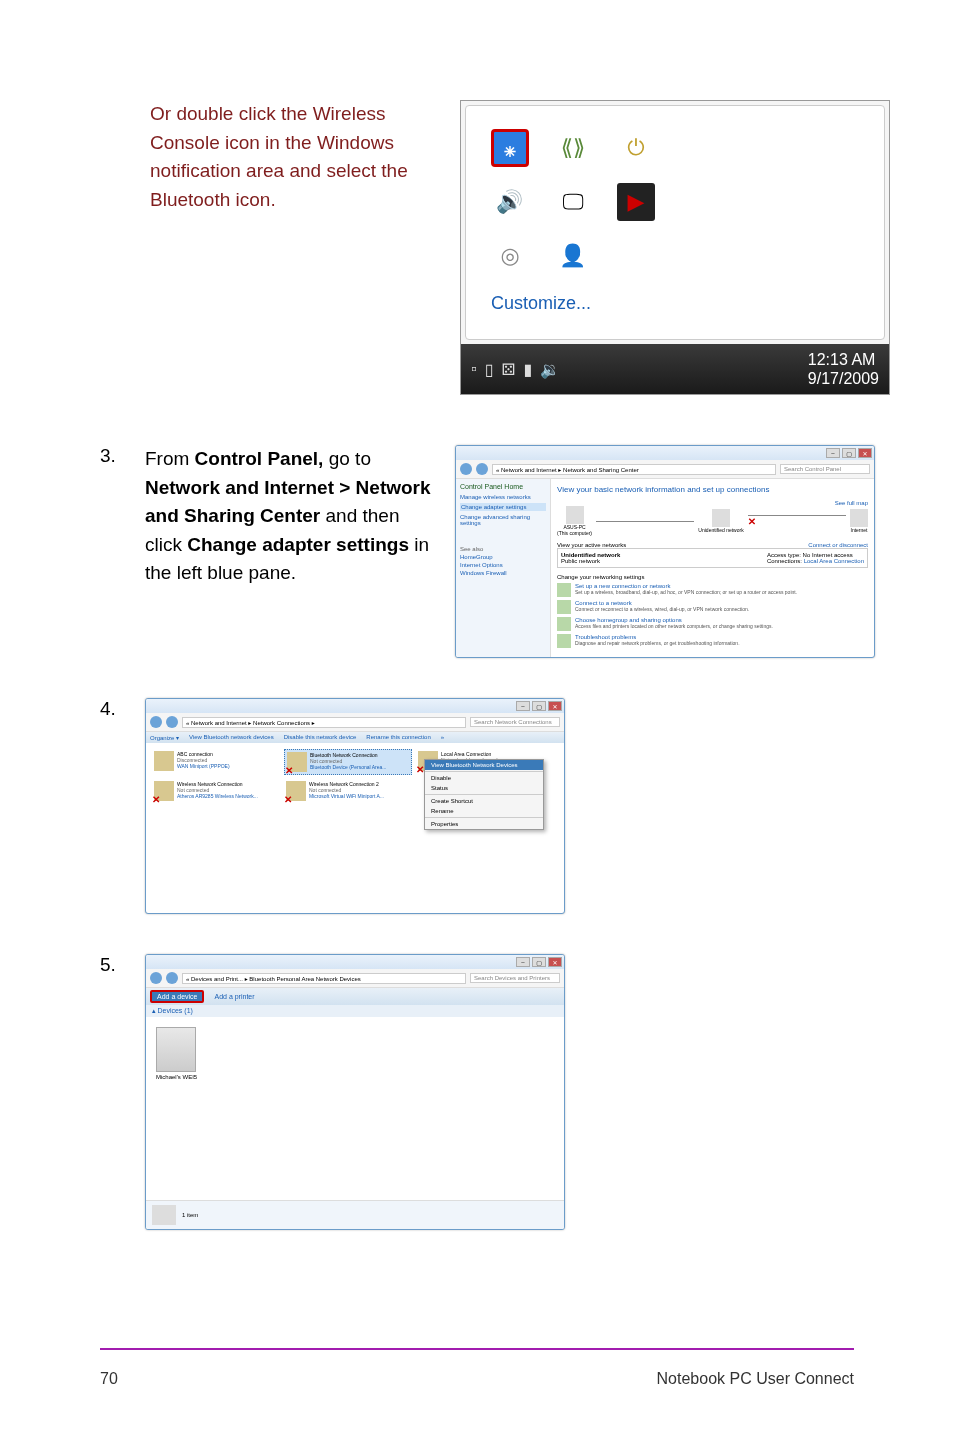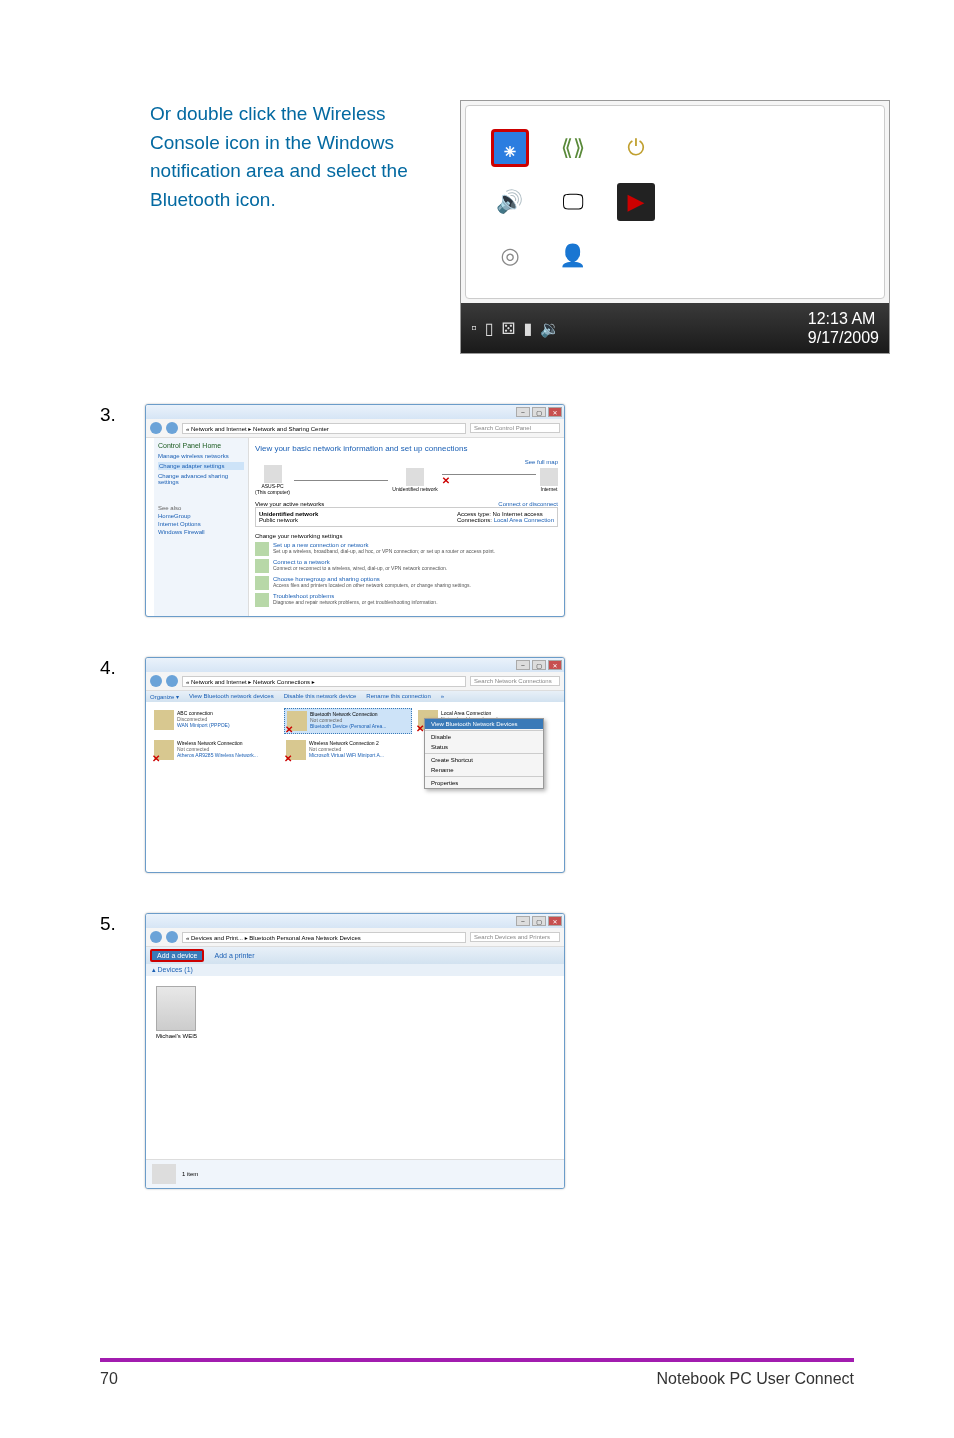--- a/index.html
+++ b/index.html
@@ -4,21 +4,21 @@
 <style>
   * { margin: 0; padding: 0; box-sizing: border-box; }
   body { font-family: "Segoe UI", Arial, sans-serif; background: #fff; width: 954px; height: 1438px; position: relative; }
   
   .page { padding: 100px 100px 50px 100px; height: 100%; position: relative; }
   
   .section { margin-bottom: 50px; display: flex; gap: 20px; align-items: flex-start; }
   .section-text { flex: 0 0 340px; }
   .section-image { flex: 1; }
   
-  .indent-text { padding-left: 50px; font-size: 19px; line-height: 1.5; color: #0369a1; }
+  .indent-text { padding-left: 50px; font-size: 19px; line-height: 1.5; color: #7f1d1d; }
   
   .step-row { display: flex; align-items: flex-start; gap: 20px; margin-bottom: 40px; }
   .step-num { font-size: 19px; width: 25px; flex-shrink: 0; }
   .step-text { font-size: 19px; line-height: 1.5; flex: 0 0 290px; }
   .step-image { flex: 1; }
   
   
   .systray-window { border: 1px solid #999; background: #f5f5f5; width: 430px; position: relative; }
   .systray-body { background: #fff; padding: 15px 10px; border: 1px solid #ccc; margin: 4px; border-radius: 4px; }
   .icon-row { display: flex; gap: 25px; padding: 8px 15px; align-items: center; }
@@ -31,21 +31,21 @@
   
   
   .explorer { border: 1px solid #6b9cc9; background: #fff; width: 420px; font-size: 7px; border-radius: 3px; overflow: hidden; box-shadow: 0 0 2px rgba(0,0,0,0.3); }
   .explorer-titlebar { background: linear-gradient(#eaf2fb, #d6e5f5); height: 14px; display: flex; justify-content: flex-end; align-items: center; padding: 0 2px; gap: 2px; }
   .win-btn { width: 14px; height: 10px; background: #ddd; border: 1px solid #aaa; font-size: 6px; display: flex; align-items: center; justify-content: center; }
   .win-btn.close { background: #c75050; color: #fff; }
   .explorer-addr { background: #f5f5f5; padding: 3px 4px; display: flex; align-items: center; gap: 4px; border-bottom: 1px solid #ddd; }
   .addr-back { width: 12px; height: 12px; background: #6ba3d8; border-radius: 50%; display: inline-block; }
   .addr-path { flex: 1; background: #fff; border: 1px solid #ccc; padding: 1px 3px; font-size: 6px; }
   .addr-search { width: 90px; background: #fff; border: 1px solid #ccc; padding: 1px 3px; font-size: 6px; color: #888; }
-  .explorer-body { display: flex; min-height: 160px; padding-left: 8px; }
+  .explorer-body { display: flex; min-height: 160px; }
   .explorer-sidebar { width: 95px; background: #f0f5fb; padding: 4px; border-right: 1px solid #ddd; }
   .sidebar-title { color: #195a1e; font-size: 7px; margin-bottom: 4px; }
   .sidebar-link { color: #1a5fb4; font-size: 6px; margin-bottom: 3px; cursor: pointer; }
   .sidebar-link.hl { background: #cde3f8; padding: 1px; }
   .explorer-main { flex: 1; padding: 6px; font-size: 6px; }
   .main-heading { color: #1a5fb4; font-size: 8px; margin-bottom: 6px; }
   .net-diagram { display: flex; align-items: center; justify-content: space-between; margin-bottom: 6px; }
   .net-node { text-align: center; font-size: 5px; }
   .net-icon { width: 18px; height: 18px; background: #ddd; margin: 0 auto; }
   .conn-line { flex: 1; border-top: 1px solid #888; margin: 0 4px; position: relative; }
@@ -80,21 +80,21 @@
   .dp-toolbar { background: linear-gradient(#e8f0f8, #d2e2f0); padding: 2px 4px; font-size: 7px; display: flex; gap: 10px; align-items: center; }
   .dp-add { background: #3a7ab8; color: #fff; padding: 1px 5px; border-radius: 2px; border: 2px solid #c00; }
   .dp-body { min-height: 195px; }
   .dp-section-hdr { background: #e8f0f8; padding: 2px 6px; font-size: 7px; color: #1a5fb4; }
   .dp-devices { padding: 10px; display: flex; }
   .dp-device { text-align: center; font-size: 6px; }
   .dp-dev-icon { width: 40px; height: 45px; background: linear-gradient(#e8e8e8, #ccc); border: 1px solid #aaa; margin-bottom: 2px; }
   .dp-status { background: #f0f5fb; border-top: 1px solid #ddd; padding: 4px 6px; display: flex; align-items: center; gap: 6px; font-size: 6px; }
   .dp-status-icon { width: 24px; height: 20px; background: #ddd; }
   
-  .footer { position: absolute; bottom: 50px; left: 100px; right: 100px; border-top: 4px solid #a21caf; padding-top: 8px; display: flex; justify-content: space-between; font-size: 16px; color: #333; }
+  .footer { position: absolute; bottom: 50px; left: 100px; right: 100px; border-top: 2px solid #a21caf; padding-top: 20px; display: flex; justify-content: space-between; font-size: 16px; color: #333; }
 </style>
 </head>
 <body>
 
 <div class="page">
 
   <div class="section">
     <div class="section-text">
       <div class="indent-text">Or double click the Wireless Console icon in the Windows notification area and select the Bluetooth icon.</div>
     </div>
@@ -108,40 +108,44 @@
           </div>
           <div class="icon-row">
             <div class="tray-icon">🔊</div>
             <div class="tray-icon">🖵</div>
             <div class="tray-icon" style="background:#222;color:#c00;border-radius:3px">▶</div>
           </div>
           <div class="icon-row">
             <div class="tray-icon" style="color:#888">◎</div>
             <div class="tray-icon" style="color:#888">👤</div>
           </div>
+          <div class="customize">Customize...</div>
         </div>
         <div class="taskbar">
           <div class="tb-icons">
             <span>▫</span>
             <span>▯</span>
             <span>⚄</span>
             <span>▮</span>
             <span>🔉</span>
           </div>
           <div class="tb-clock">
             <div>12:13 AM</div>
             <div>9/17/2009</div>
           </div>
         </div>
       </div>
     </div>
   </div>
 
   <div class="step-row">
     <div class="step-num">3.</div>
+    <div class="step-text">
+      <span>From </span><b>Control Panel,</b><span> go to </span><b>Network and Internet &gt; Network and Sharing Center</b><span> and then click </span><b>Change adapter settings</b><span> in the left blue pane.</span>
+    </div>
     <div class="step-image">
       <div class="explorer">
         <div class="explorer-titlebar">
           <div class="win-btn">‒</div>
           <div class="win-btn">▢</div>
           <div class="win-btn close">✕</div>
         </div>
         <div class="explorer-addr">
           <span class="addr-back"></span>
           <span class="addr-back"></span>

